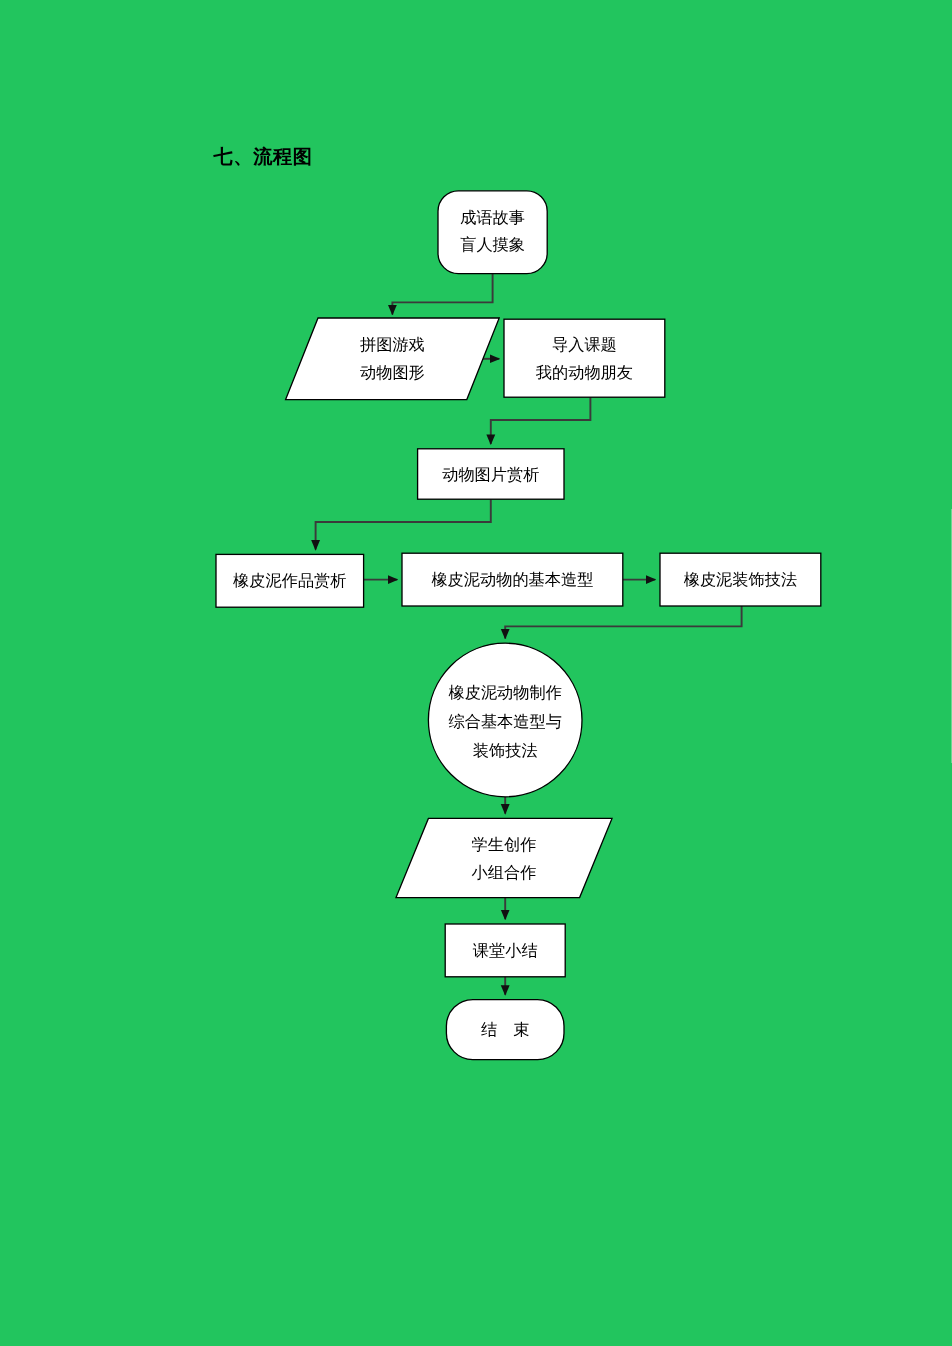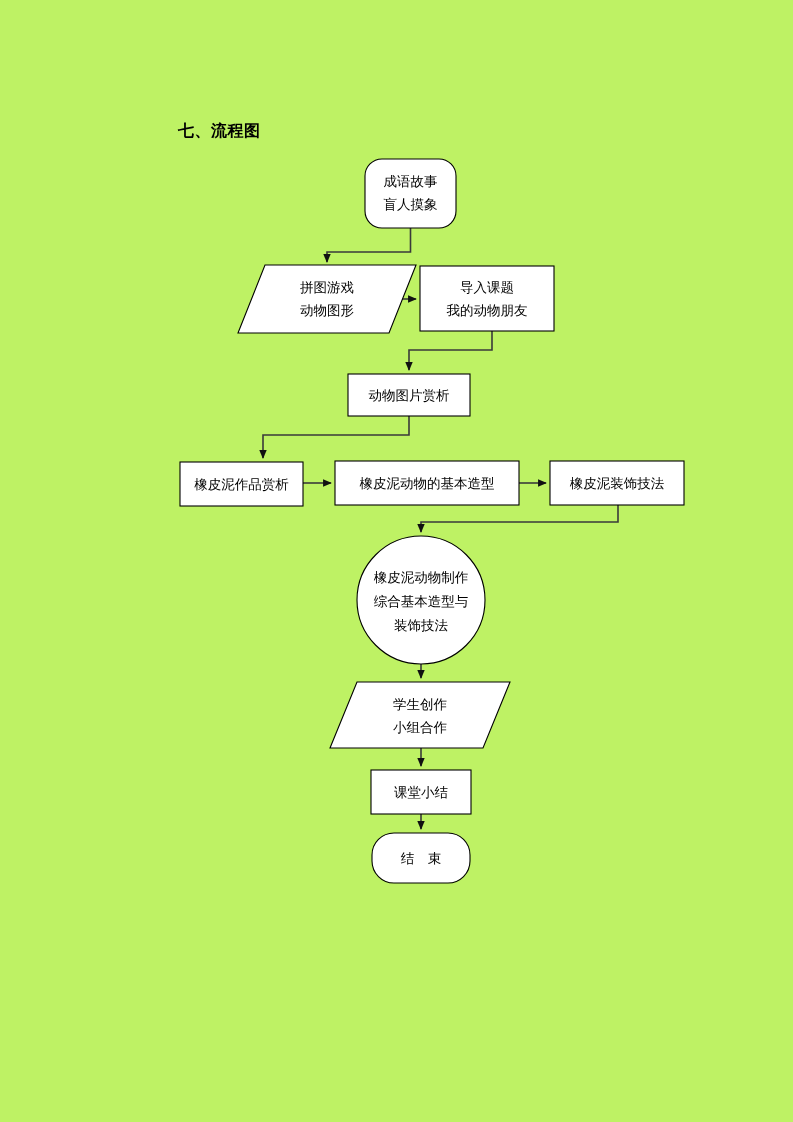--- a/index.html
+++ b/index.html
@@ -14,21 +14,21 @@
     font-family: "DejaVu Sans", "Liberation Sans", sans-serif;
     color: #000000;
     overflow: hidden;
   }
   #page {
     position: absolute;
     left: 0;
     top: 0;
     width: 793px;
     height: 1122px;
-    background: #bef264;
+    background: #22c55e;
   }
   #section-heading {
     position: absolute;
     left: 178px;
     top: 121px;
     font-size: 16px;
     font-weight: bold;
     letter-spacing: 0.5px;
     white-space: nowrap;
     line-height: 1.2;

